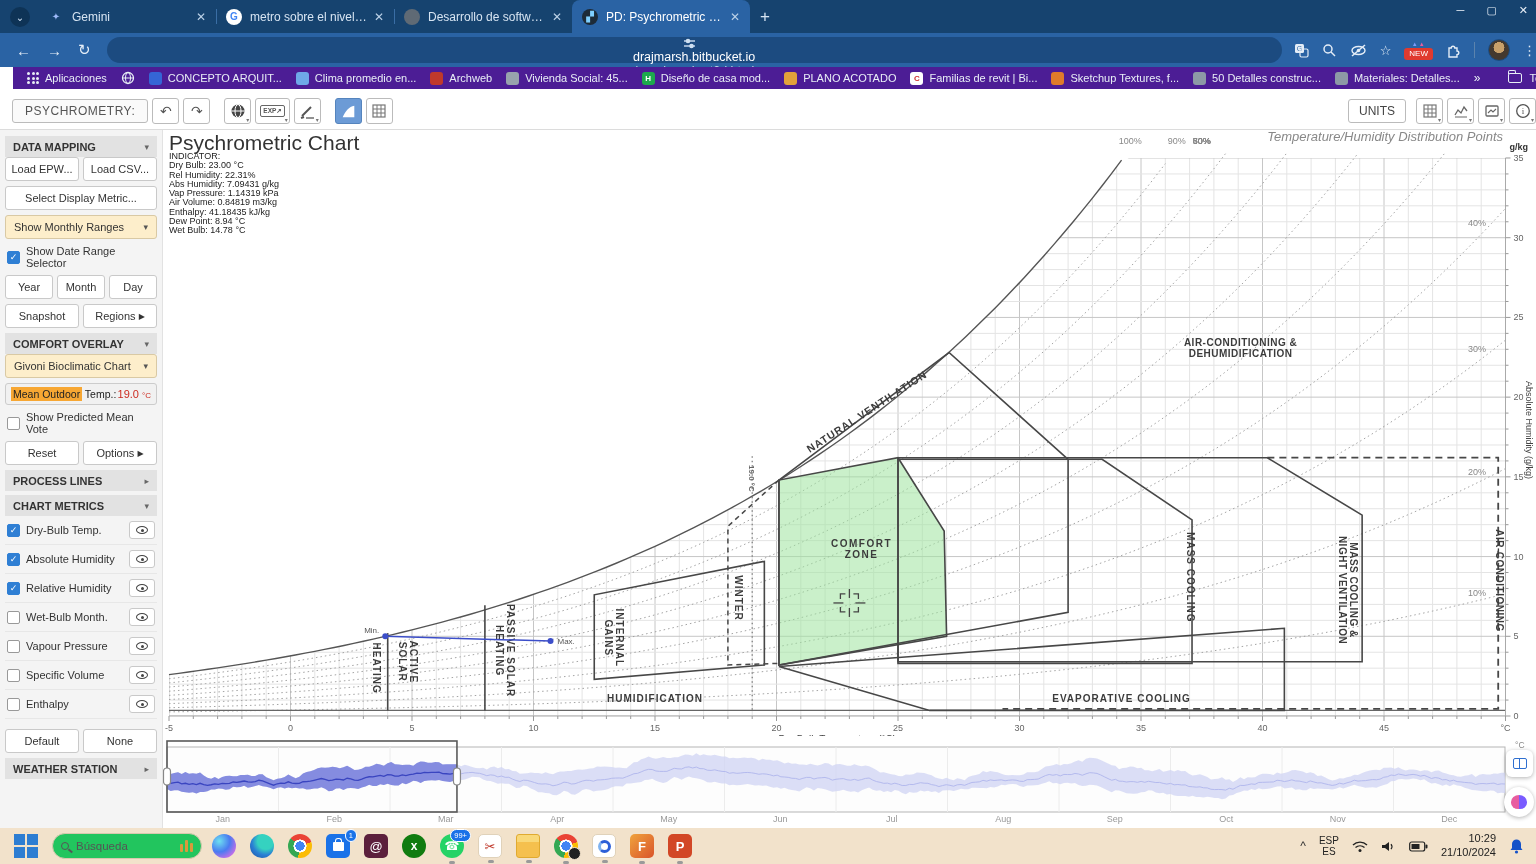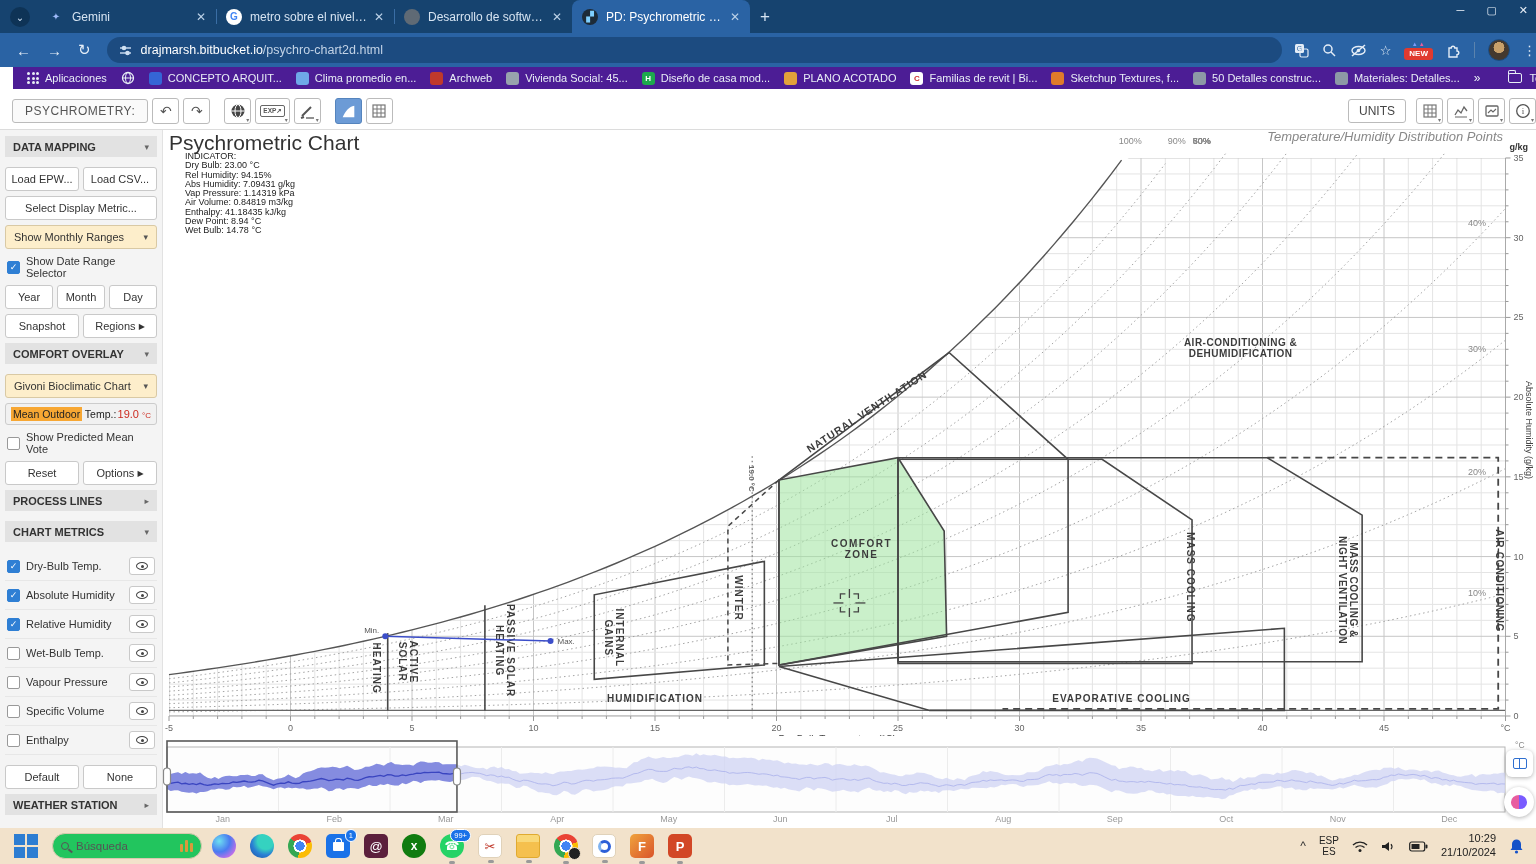--- a/index.html
+++ b/index.html
@@ -18,29 +18,29 @@
   .tab .t-close { margin-left:6px; font-size:12px; color:#bcd2e8; }
   .newtab-btn { color:#d6e4f2; font-size:17px; margin:0 0 6px 10px; }
   .win-controls { position:absolute; right:8px; top:4px; display:flex; gap:22px; color:#e9f0f8; font-size:11px; }
   .fav-gemini { color:#9db9f8; font-size:13px; }
   .fav-google { background:#fff; color:#4285f4; font-weight:bold; font-size:11px; }
   .fav-person { background:#5f6a75; }
   .fav-psychro { background:#1d2b38; border-radius:3px; color:#7fd0ff; font-size:9px; }
 
   .navbar { position:absolute; left:0; top:33px; width:1536px; height:34px; background:#2a63a4; display:flex; align-items:center; }
   .nav-ic { color:#e4edf7; font-size:15px; margin-left:16px; }
-  .addr { margin-left:16px; width:1178px; height:26px; background:#1c4b80; border-radius:13px; display:flex; align-items:center; padding:0 12px; }
+  .addr { margin-left:16px; width:1178px; height:26px; background:#1c4b80; border-radius:13px; display:flex; align-items:center; padding:0 12px;flex-direction:column; }
   .addr .site-ic { margin-right:9px; display:flex; }
   .addr .host { color:#fff; font-size:12.5px; }
   .addr .path { color:#c2d3e6; font-size:12.5px; }
   .addr-right { display:flex; align-items:center; margin-left:12px; gap:13px; }
   .a-ic { color:#e4edf7; font-size:13px; display:flex; align-items:center; }
   .new-badge-wrap { display:flex; flex-direction:column; align-items:center; line-height:1; }
   .new-mini { font-size:6px; letter-spacing:1px; }
-  .new-pill { background:#e03a2f; color:#fff; font-size:8px; font-weight:bold; border-radius:3px; padding:2px 5px; margin-top:1px; }
+  .new-pill { background:#e03a2f; color:#fff; font-size:8px; font-weight:normal; border-radius:3px; padding:2px 5px; margin-top:1px; }
   .sep-v { width:1px; height:16px; background:#5b83ad; }
   .avatar { width:22px; height:22px; border-radius:50%; background:radial-gradient(circle at 50% 38%, #c8a06a 0 34%, #44392f 35%); border:1px solid #1c4b80; }
 
   .bookmarks { position:absolute; left:13px; top:67px; width:1536px; height:22px; background:#4c1d95; display:flex; align-items:center; color:#e8eef6; font-size:11px; }
   .bm-item { display:flex; align-items:center; margin-left:14px; white-space:nowrap; }
   .bm-item .bfav { width:13px; height:13px; border-radius:3px; margin-right:6px; display:flex; align-items:center; justify-content:center; font-size:8px; font-weight:bold; }
   .apps-grid { display:grid; grid-template-columns:repeat(3,3px); grid-gap:1.5px; margin-right:6px; }
   .apps-grid i { width:3px; height:3px; background:#e8eef6; border-radius:50%; }
   .bm-spacer { flex:1; }
   .bm-chev { margin:0 14px; font-size:12px; }
@@ -53,21 +53,21 @@
   .tb-btn { min-width:27px; height:26px; border:1px solid #bbb; border-radius:3px; background:#fff; color:#555; font-size:14px; display:flex; align-items:center; justify-content:center; margin-left:4px; position:relative; padding:0 4px; }
   .tb-btn.gap { margin-left:14px; }
   .tb-btn .dd { position:absolute; right:1px; bottom:0px; font-size:6px; color:#777; }
   .tb-btn.active-view { background:#6c9bd6; border-color:#5584bd; color:#fff; }
   .tb-spacer { flex:1; }
   .units-btn { border:1px solid #bbb; border-radius:3px; padding:4px 10px; font-size:12px; color:#444; background:#fff; margin-right:6px; }
   .exp-box { font-size:6.5px; border:1px solid #666; border-radius:2px; padding:1px 2px; color:#555; font-weight:bold; }
 
   
   .sidebar { position:absolute; left:0; top:130px; width:163px; height:698px; background:#f4f4f4; padding:6px 5px 0 5px; border-right:1px solid #e2e2e2; }
-  .sec-h { background:#e2e2e2; border-radius:0; height:21px; display:flex; align-items:center; justify-content:space-between; padding:0 8px; font-size:11px; font-weight:bold; color:#333; margin-bottom:10px; margin-top:4px; }
+  .sec-h { background:#e2e2e2; border-radius:0; height:21px; display:flex; align-items:center; justify-content:space-between; padding:0 8px; font-size:11px; font-weight:bold; color:#333; margin-bottom:0; margin-top:4px; }
   .sec-h .chev { font-size:9px; color:#666; font-weight:normal; }
   .btn-row { display:flex; gap:4px; margin-bottom:5px; }
   .sb-btn { flex:1; height:24px; background:#fff; border:1px solid #c9c9c9; border-radius:3px; font-size:11px; color:#333; display:flex; align-items:center; justify-content:center; white-space:nowrap; }
   .sb-select { height:24px; background:#fdeecb; border:1px solid #d9c9a4; border-radius:3px; font-size:11px; color:#333; display:flex; align-items:center; justify-content:space-between; padding:0 8px; margin-bottom:5px; }
   .sb-select .chev { font-size:9px; color:#555; }
   .chk-row { display:flex; align-items:center; gap:6px; font-size:11px; color:#333; margin:6px 2px; }
   .chk { width:13px; height:13px; border:1px solid #999; border-radius:2px; background:#fff; display:flex; align-items:center; justify-content:center; font-size:9px; color:#fff; flex:0 0 13px; }
   .chk.checked { background:#2f7fd4; border-color:#2f7fd4; }
   .mean-row { background:#f1f1f1; border:1px solid #ccc; border-radius:3px; height:22px; display:flex; align-items:center; padding:0 5px; font-size:10.5px; color:#222; margin-bottom:5px; justify-content:space-between; }
   .hl-orange { background:#f7a733; padding:1px 2px; }
@@ -75,21 +75,21 @@
   .mean-val small { font-size:8px; }
   .metric-row { display:flex; align-items:center; gap:6px; font-size:11px; color:#333; padding:5px 2px; border-bottom:1px solid #e7e7e7; }
   .metric-row .mlabel { flex:1; }
   .eye-btn { width:26px; height:18px; border:1px solid #c9c9c9; border-radius:3px; background:#fff; display:flex; align-items:center; justify-content:center; }
   .eye { width:12px; height:8px; border:1.2px solid #444; border-radius:50%; position:relative; }
   .eye::after { content:""; position:absolute; left:3.5px; top:1.5px; width:3px; height:3px; background:#444; border-radius:50%; }
 
   
   .main { position:absolute; left:163px; top:130px; width:1373px; height:698px; background:#fff; }
   .chart-title { position:absolute; left:6px; top:1px; font-size:21px; color:#333; }
-  .indicator { position:absolute; left:22px; top:22px; font-size:9px; color:#222; line-height:9.3px; }
+  .indicator { position:absolute; left:6px; top:22px; font-size:9px; color:#222; line-height:9.3px; }
   .indicator .ind-t { font-size:9px; }
   #chart-svg { position:absolute; left:0; top:0; }
   #timeline-svg { position:absolute; left:0; top:606px; }
   .float-btn { position:absolute; background:#fff; box-shadow:0 1px 4px rgba(0,0,0,0.3); display:flex; align-items:center; justify-content:center; }
   .fb-book { right:3px; top:620px; width:27px; height:27px; border-radius:6px; }
   .book-ic { width:14px; height:11px; border:1.6px solid #2f6fd0; border-radius:2px; position:relative; }
   .book-ic::after { content:""; position:absolute; left:5px; top:-1px; width:1.6px; height:10px; background:#2f6fd0; }
   .fb-brain { right:2px; top:657px; width:30px; height:30px; border-radius:50%; }
   .brain-ic { width:16px; height:14px; border-radius:50% 50% 45% 45%; background:linear-gradient(90deg,#e85da0 0 50%,#7a5cff 50% 100%); }
 
@@ -448,21 +448,21 @@
         </div>
         <div class="metric-row">
           <span class="chk checked">✓</span>
           <span class="mlabel">Relative Humidity</span>
           <span class="eye-btn">
             <span class="eye"></span>
           </span>
         </div>
         <div class="metric-row">
           <span class="chk"></span>
-          <span class="mlabel">Wet-Bulb Temp.</span>
+          <span class="mlabel">Wet-Bulb Month.</span>
           <span class="eye-btn">
             <span class="eye"></span>
           </span>
         </div>
         <div class="metric-row">
           <span class="chk"></span>
           <span class="mlabel">Vapour Pressure</span>
           <span class="eye-btn">
             <span class="eye"></span>
           </span>
@@ -783,21 +783,21 @@
           <path d="M695.4,468.96413 v-5 h-5"></path>
           <path d="M677.4,476.96413 v5 h5"></path>
           <path d="M695.4,476.96413 v5 h-5"></path>
         </g>
       </svg>
     <div class="chart-title">Psychrometric Chart</div>
     <div class="indicator">
       <div class="ind-t">INDICATOR:</div>
       <div id="indicator-lines">
           <div>Dry Bulb: 23.00 °C</div>
-          <div>Rel Humidity: 94.15%</div>
+          <div>Rel Humidity: 22.31%</div>
           <div>Abs Humidity: 7.09431 g/kg</div>
           <div>Vap Pressure: 1.14319 kPa</div>
           <div>Air Volume: 0.84819 m3/kg</div>
           <div>Enthalpy: 41.18435 kJ/kg</div>
           <div>Dew Point: 8.94 °C</div>
           <div>Wet Bulb: 14.78 °C</div>
         </div>
     </div>
     <svg id="timeline-svg" width="1373" height="92">
         <rect x="4" y="11" width="1338" height="65" fill="#fdfdfd" stroke="#b5b5b5" stroke-width="1"></rect>

